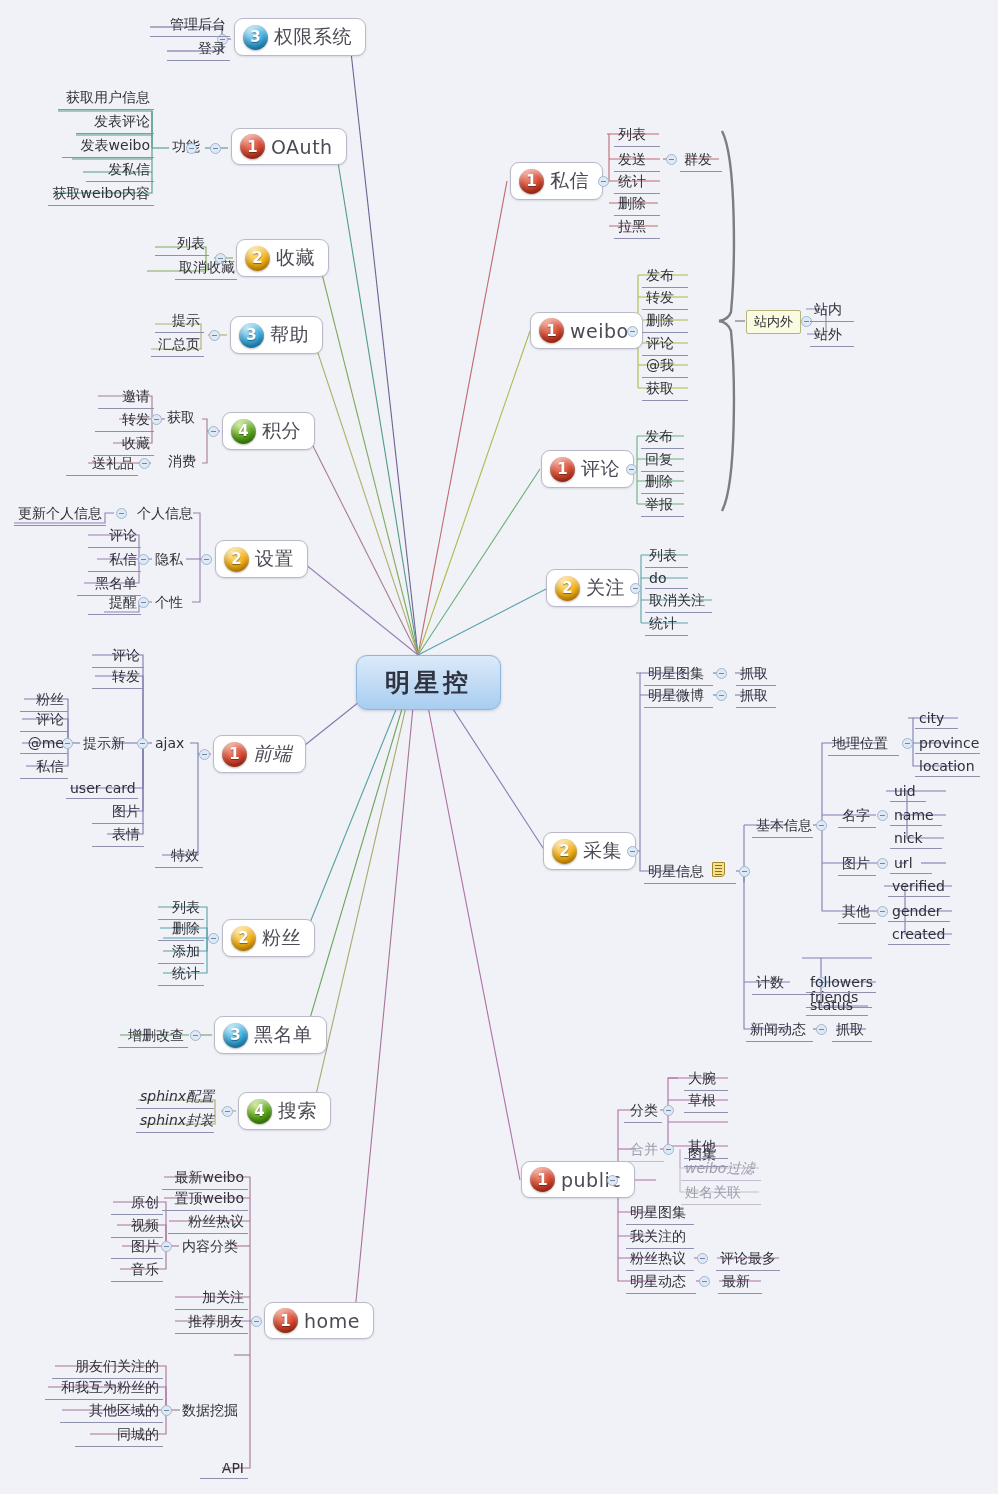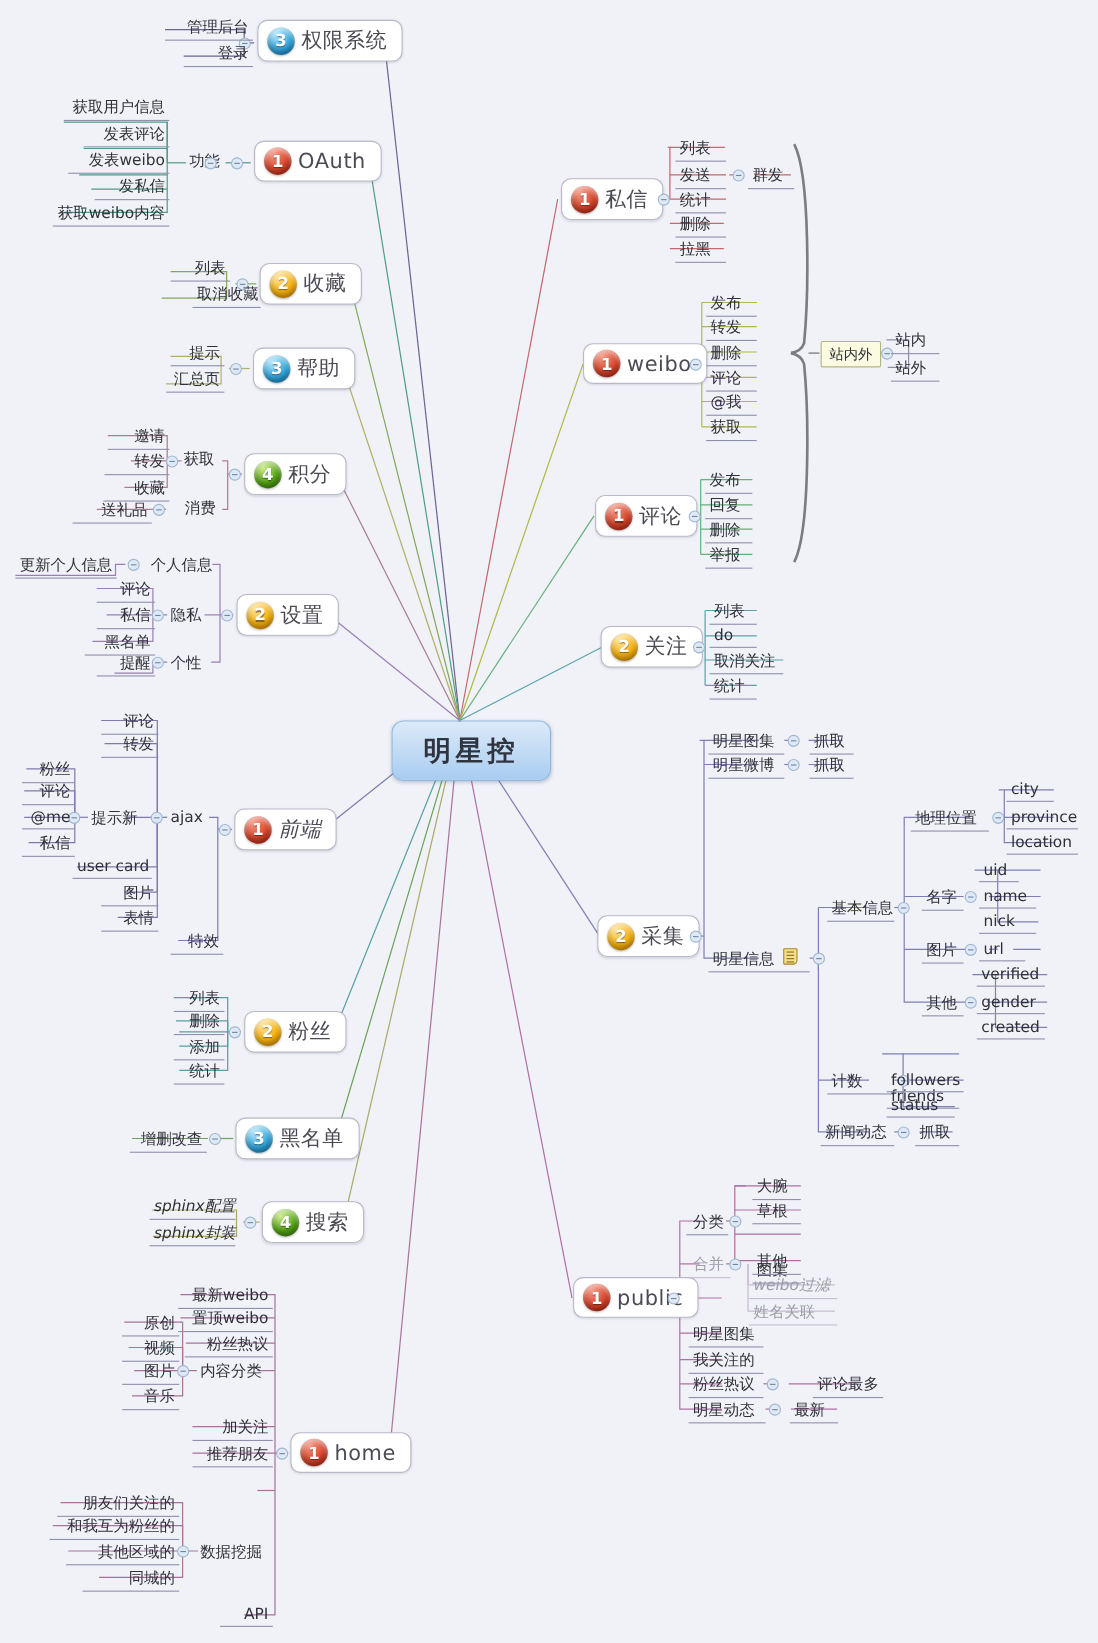--- a/index.html
+++ b/index.html
@@ -590,18 +590,18 @@
 
   <div class="leaf ul dim" style="left:626px;top:1141px;width:38px;">合并</div>
   <div class="dot" style="left:663px;top:1144px;"></div>
   <div class="leaf ul dim it" style="left:681px;top:1160px;width:80px;">weibo过滤</div>
   <div class="leaf ul dim" style="left:681px;top:1184px;width:80px;">姓名关联</div>
 
   <div class="leaf ul" style="left:626px;top:1204px;width:68px;">明星图集</div>
   <div class="leaf ul" style="left:626px;top:1228px;width:68px;">我关注的</div>
   <div class="leaf ul" style="left:626px;top:1250px;width:68px;">粉丝热议</div>
   <div class="dot" style="left:697px;top:1253px;"></div>
-  <div class="leaf ul" style="left:716px;top:1250px;width:64px;margin-left:23px;">评论最多</div>
+  <div class="leaf ul" style="left:716px;top:1250px;width:64px;">评论最多</div>
   <div class="leaf ul" style="left:626px;top:1273px;width:70px;">明星动态</div>
   <div class="dot" style="left:699px;top:1276px;"></div>
   <div class="leaf ul" style="left:718px;top:1273px;width:44px;">最新</div>
 
 </div>
 
 </body></html>

